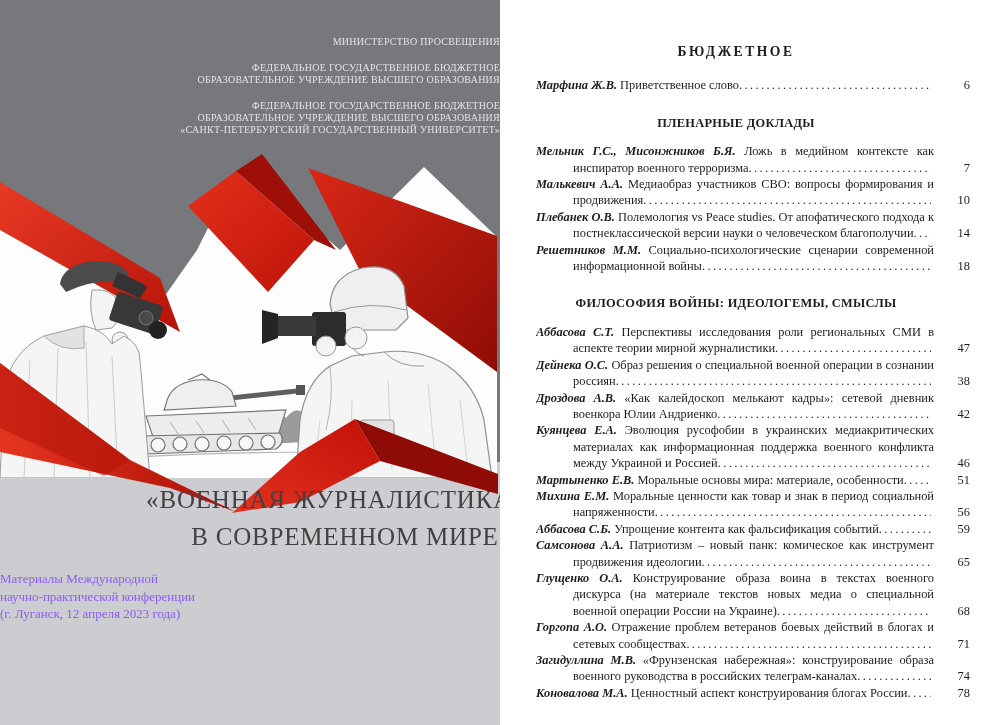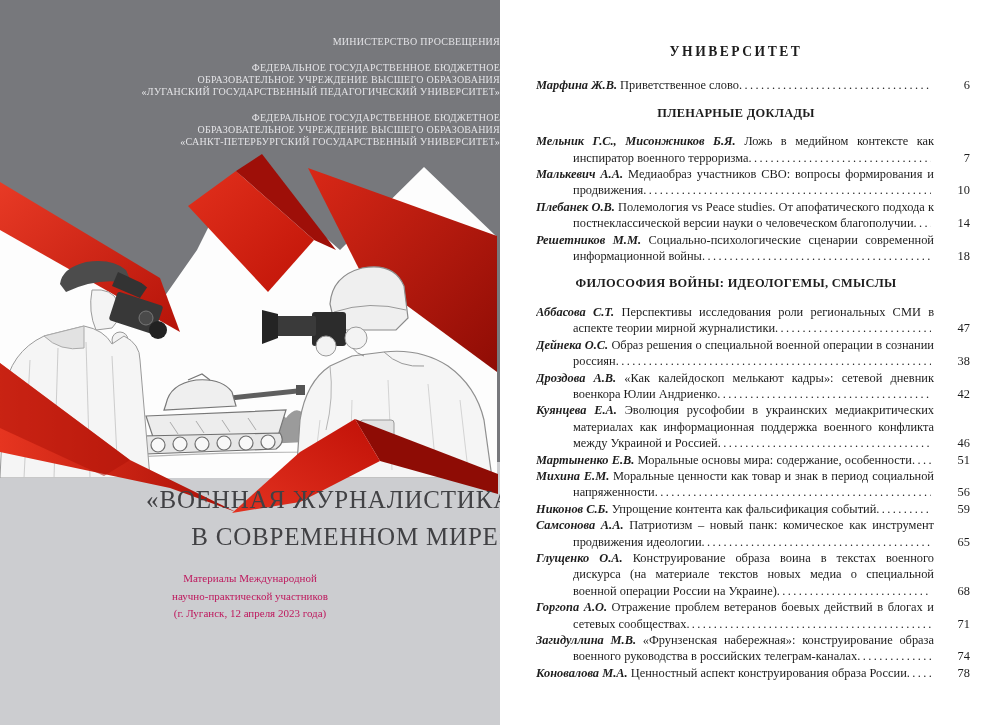--- a/index.html
+++ b/index.html
@@ -12,33 +12,33 @@
   .cover { position:absolute; left:0; top:0; width:500px; height:725px; overflow:hidden; }
   .cover-art { position:absolute; left:0; top:0; }
   .cover-text-layer { position:absolute; left:0; top:0; width:500px; height:725px; }
 
   .ministry { position:absolute; top:36px; left:0; width:100%; text-align:right;
               color:#e3e3e6; font-size:10px; line-height:12px; letter-spacing:0.25px; }
   .ministry .block { margin-bottom:14px; }
 
   .cover-title { position:absolute; top:481px; left:12px; width:100%; text-align:right;
                  color:#414144; font-size:25px; line-height:37px; letter-spacing:0.8px; }
-  .cover-subtitle { position:absolute; top:570px; left:0; width:100%; text-align:center;
-                    color:#be185d; font-size:11px; line-height:17.5px; }
+  .cover-subtitle { position:absolute; top:570px; left:0; width:100%; 
+                    color:#8b5cf6; font-size:13px; line-height:17.5px; }
 
   .gutter { position:absolute; left:500px; top:0; width:9px; height:725px;
             background:linear-gradient(90deg, rgba(60,60,60,0.10), rgba(60,60,60,0)); }
 
   
   .toc { position:absolute; left:500px; top:0; width:500px; height:725px;
          background:#ffffff; padding:44px 30px 0 36px; box-sizing:border-box;
          color:#1d1d1d; font-size:12.4px; line-height:16.4px; }
   .toc-header { margin:0 34px 17px 0; text-align:center; font-size:13.6px;
                 font-weight:bold; letter-spacing:2.5px; }
-  .toc-heading { margin:11px 0 12px; padding-right:34px; text-align:center;
+  .toc-heading { margin:21px 0 12px; padding-right:34px; text-align:center;
                  font-weight:bold; letter-spacing:0.3px; }
   .entry { position:relative; overflow:hidden; text-align:justify;
            padding:0 36px 0 37px; text-indent:-37px; }
   .entry .authors { font-weight:bold; font-style:italic; }
   .entry .dots { display:inline-block; width:0; white-space:nowrap; overflow:visible;
                  letter-spacing:2.4px; text-indent:0; color:#2a2a2a; }
   .entry .page { position:absolute; right:0; bottom:0; width:34px; text-align:right;
                  background:#ffffff; padding-left:5px; text-indent:0; }
   .u { border-bottom:2.6px solid #c13a2e; padding-bottom:18px; }
 </style>
@@ -147,44 +147,43 @@
     </svg>
 
     <div class="cover-text-layer">
       <div class="ministry">
         <div class="block">
           <div>МИНИСТЕРСТВО ПРОСВЕЩЕНИЯ</div>
         </div>
         <div class="block">
           <div>ФЕДЕРАЛЬНОЕ ГОСУДАРСТВЕННОЕ БЮДЖЕТНОЕ</div>
           <div>ОБРАЗОВАТЕЛЬНОЕ УЧРЕЖДЕНИЕ ВЫСШЕГО ОБРАЗОВАНИЯ</div>
-          <div>«ЛУГАНСКИЙ ГОСУДАРСТВЕННЫЙ ПЕДАГОГИЧЕСКИЙ УНИВЕРСИТЕТ»</div>
         </div>
         <div class="block">
           <div>ФЕДЕРАЛЬНОЕ ГОСУДАРСТВЕННОЕ БЮДЖЕТНОЕ</div>
           <div>ОБРАЗОВАТЕЛЬНОЕ УЧРЕЖДЕНИЕ ВЫСШЕГО ОБРАЗОВАНИЯ</div>
           <div>«САНКТ-ПЕТЕРБУРГСКИЙ ГОСУДАРСТВЕННЫЙ УНИВЕРСИТЕТ»</div>
         </div>
       </div>
       <div class="cover-title">
         <div>«ВОЕННАЯ ЖУРНАЛИСТИКА</div>
         <div>В СОВРЕМЕННОМ МИРЕ»</div>
       </div>
       <div class="cover-subtitle">
         <div>Материалы Международной</div>
-        <div>научно-практической участников</div>
+        <div>научно-практической конференции</div>
         <div>(г. Луганск, 12 апреля 2023 года)</div>
       </div>
     </div>
   </section>
 
   <div class="gutter"></div>
 
   <section class="toc">
-    <h1 class="toc-header">УНИВЕРСИТЕТ</h1>
+    <h1 class="toc-header">БЮДЖЕТНОЕ</h1>
     <div id="toc-list">
         <div class="entry">
     <span class="entry-text"><b class="authors">Марфина Ж.В. </b><span>Приветственное слово</span><span class="dots">............................................................................................................................................</span></span>
     <span class="page">6</span>
   </div>
         <div class="toc-heading">ПЛЕНАРНЫЕ ДОКЛАДЫ</div>
         <div class="entry">
     <span class="entry-text"><b class="authors">Мельник Г.С., Мисонжников Б.Я. </b><span>Ложь в медийном контексте как инспиратор военного терроризма</span><span class="dots">............................................................................................................................................</span></span>
     <span class="page">7</span>
   </div>
@@ -211,47 +210,47 @@
   </div>
         <div class="entry">
     <span class="entry-text"><b class="authors">Дроздова А.В. </b><span>«Как калейдоскоп мелькают кадры»: сетевой дневник военкора Юлии Андриенко</span><span class="dots">............................................................................................................................................</span></span>
     <span class="page">42</span>
   </div>
         <div class="entry">
     <span class="entry-text"><b class="authors">Куянцева Е.А. </b><span>Эволюция русофобии в украинских медиакритических материалах как информационная поддержка военного конфликта между Украиной и Россией</span><span class="dots">............................................................................................................................................</span></span>
     <span class="page">46</span>
   </div>
         <div class="entry">
-    <span class="entry-text"><b class="authors">Мартыненко Е.В. </b><span>Моральные основы мира: содержание, особенности</span><span class="dots">............................................................................................................................................</span></span>
+    <span class="entry-text"><b class="authors">Мартыненко Е.В. </b><span>Моральные основы мира: материале, особенности</span><span class="dots">............................................................................................................................................</span></span>
     <span class="page">51</span>
   </div>
         <div class="entry">
     <span class="entry-text"><b class="authors">Михина Е.М. </b><span>Моральные ценности как товар и знак в период социальной напряженности</span><span class="dots">............................................................................................................................................</span></span>
     <span class="page">56</span>
   </div>
         <div class="entry">
-    <span class="entry-text"><b class="authors">Никонов С.Б. </b><span>Упрощение контента как фальсификация событий</span><span class="dots">............................................................................................................................................</span></span>
+    <span class="entry-text"><b class="authors">Аббасова С.Б. </b><span>Упрощение контента как фальсификация событий</span><span class="dots">............................................................................................................................................</span></span>
     <span class="page">59</span>
   </div>
         <div class="entry">
     <span class="entry-text"><b class="authors">Самсонова А.А. </b><span>Патриотизм – новый панк: комическое как инструмент продвижения идеологии</span><span class="dots">............................................................................................................................................</span></span>
     <span class="page">65</span>
   </div>
         <div class="entry">
     <span class="entry-text"><b class="authors">Глущенко О.А. </b><span>Конструирование образа воина в текстах военного дискурса (на материале текстов новых медиа о специальной военной операции России на Украине)</span><span class="dots">............................................................................................................................................</span></span>
     <span class="page">68</span>
   </div>
         <div class="entry">
     <span class="entry-text"><b class="authors">Горгопа А.О. </b><span>Отражение проблем ветеранов боевых действий в блогах и сетевых сообществах</span><span class="dots">............................................................................................................................................</span></span>
     <span class="page">71</span>
   </div>
         <div class="entry">
     <span class="entry-text"><b class="authors">Загидуллина М.В. </b><span>«Фрунзенская набережная»: конструирование образа военного руководства в российских телеграм-каналах</span><span class="dots">............................................................................................................................................</span></span>
     <span class="page">74</span>
   </div>
         <div class="entry">
-    <span class="entry-text"><b class="authors">Коновалова М.А. </b><span>Ценностный аспект конструирования образа России</span><span class="dots">............................................................................................................................................</span></span>
+    <span class="entry-text"><b class="authors">Коновалова М.А. </b><span>Ценностный аспект конструирования блогах России</span><span class="dots">............................................................................................................................................</span></span>
     <span class="page">78</span>
   </div>
       </div>
   </section>
 
 </div>
 
 </body></html>

